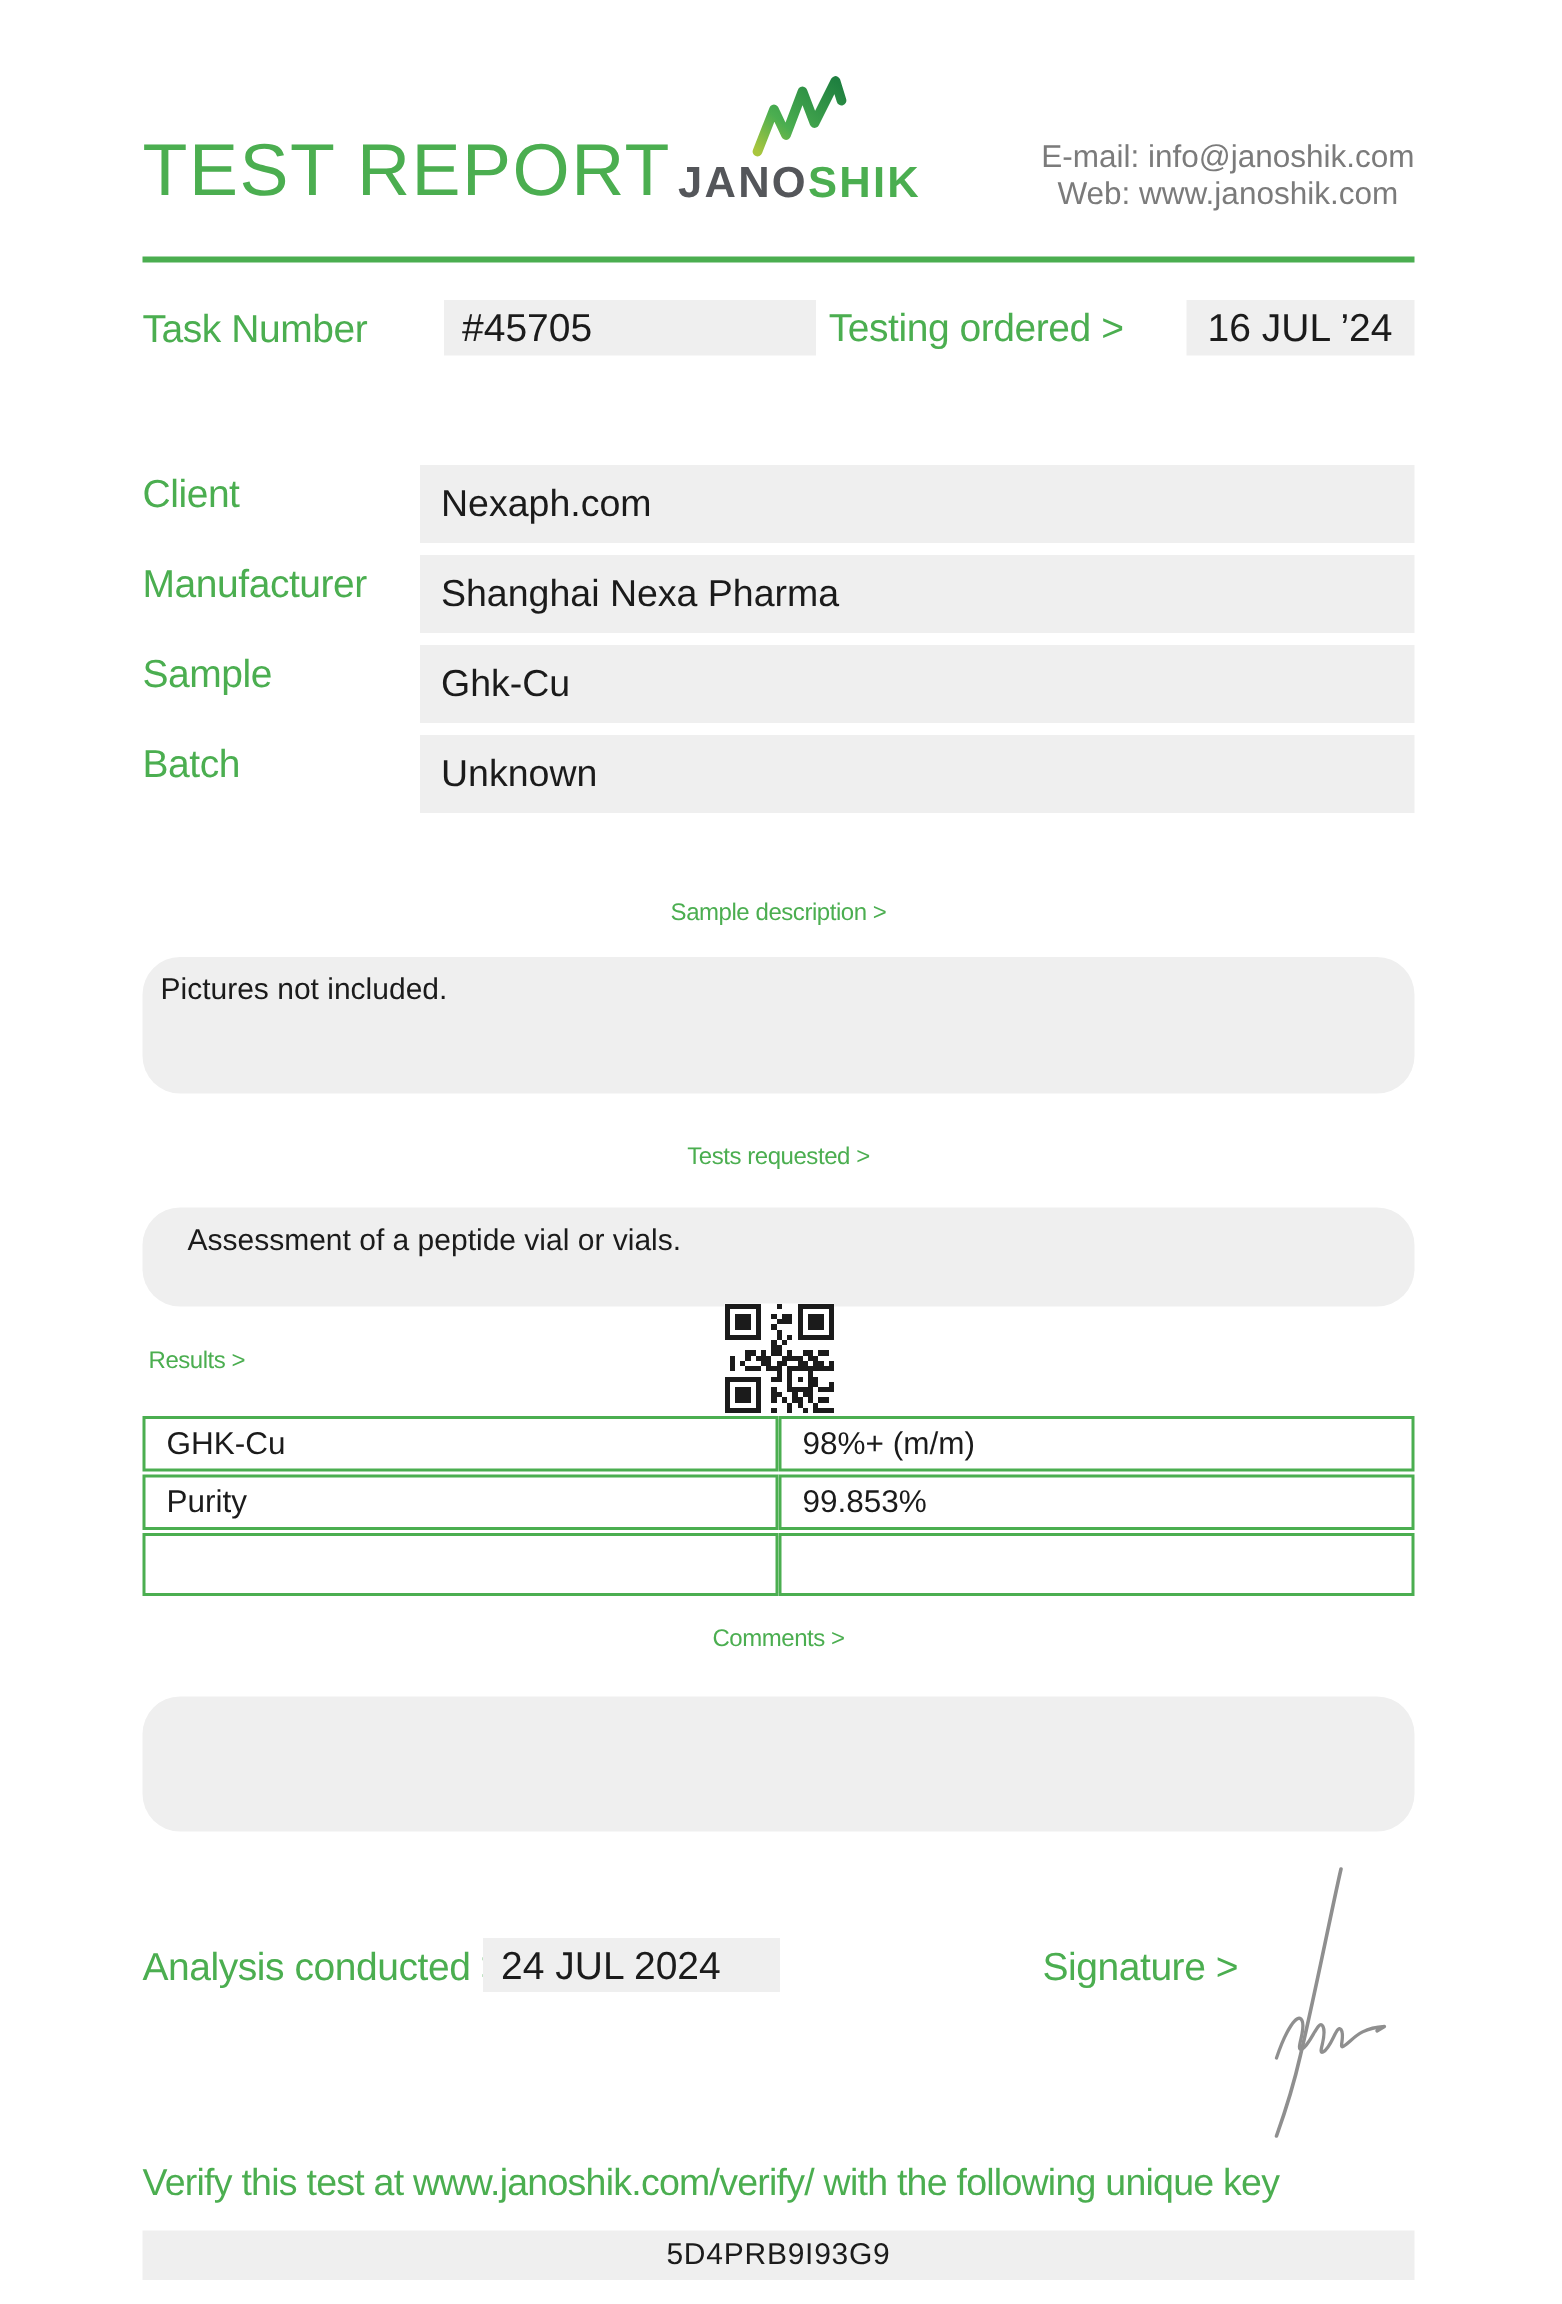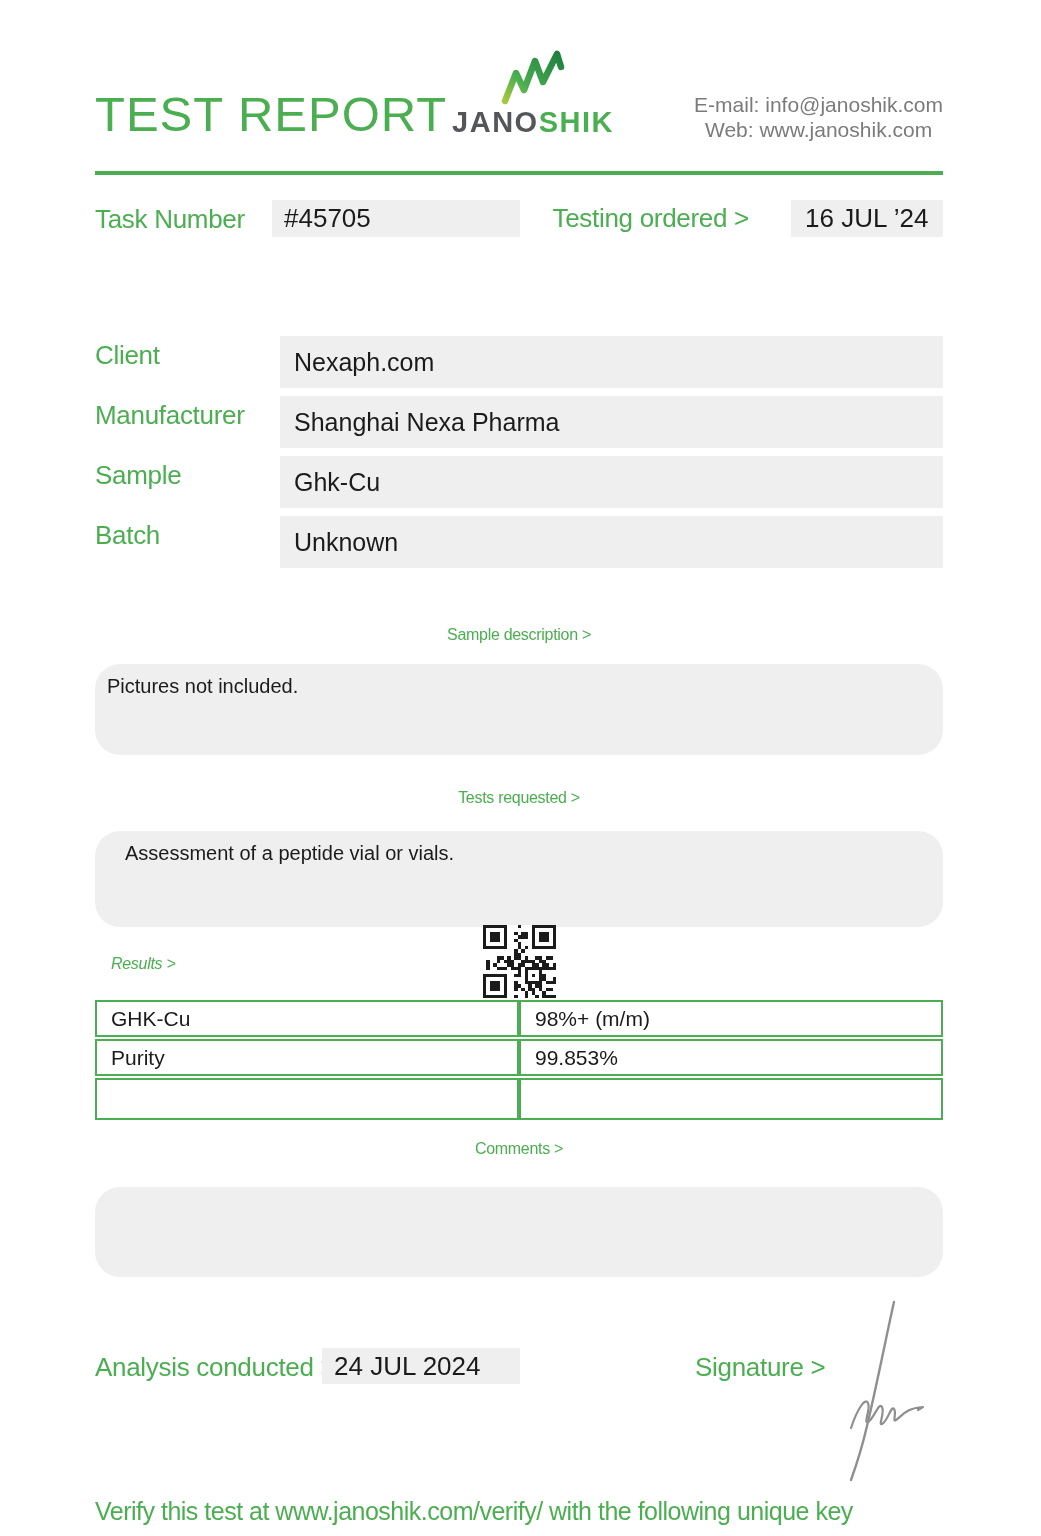--- a/index.html
+++ b/index.html
@@ -22,45 +22,45 @@
   .logo{position:absolute;left:353px;top:50px;width:170px;text-align:center;}
   .logo-icon{display:block;margin:0 auto 2px auto;}
   .logo-word{font-size:29px;font-weight:bold;letter-spacing:1.5px;line-height:1;}
   .logo-word .jano{color:var(--logo-dark);}
   .logo-word .shik{color:var(--accent);}
   .contact{position:absolute;right:0;top:92px;text-align:center;font-size:21px;line-height:25px;color:var(--muted);}
   .divider{height:4px;background:var(--accent);}
 
   
   .task{display:flex;justify-content:space-between;margin-top:25px;height:81px;}
-  .task-left{display:flex;align-items:flex-start;}
+  .task-left{display:flex;align-items:flex-start;gap:24px;}
   .g-label{color:var(--accent);font-size:26px;letter-spacing:-0.3px;white-space:nowrap;}
   .task-left .g-label{width:177px;padding-top:4px;}
   .val-box{background:var(--box-gray);color:var(--ink);font-size:26px;display:flex;align-items:center;}
   .task-num{width:248px;height:37px;padding-left:12px;}
   .task-right .row{display:flex;align-items:center;justify-content:flex-end;height:37px;margin-bottom:7px;}
   .task-right .g-label{text-align:right;margin-right:10px;}
   .date-box{width:152px;height:37px;padding-left:14px;margin-left:32px;}
 
   
-  .details{margin-top:55px;}
+  .details{margin-top:29px;}
   .d-row{display:flex;margin-bottom:8px;}
   .d-row .g-label{width:185px;padding-top:4px;}
   .d-val{flex:1;height:52px;font-size:25px;padding-left:14px;}
 
   .sec-head{color:var(--accent);font-size:16px;letter-spacing:-0.3px;line-height:30px;text-align:center;}
   .big-box{background:var(--box-gray);color:var(--ink);font-size:20px;padding:10px 12px;line-height:24px;border-radius:25px;}
   .desc-head{margin-top:52px;}
   .desc-box{margin-top:14px;height:91px;}
   .tests-head{margin-top:28px;}
-  .tests-box{margin-top:18px;height:96px;padding-left:30px;}
+  .tests-box{margin-top:18px;height:66px;padding-left:30px;}
 
   
   .results-zone{position:relative;height:73px;}
-  .results-head{position:absolute;left:16px;top:22px;font-style:italic;}
+  .results-head{position:absolute;left:4px;top:22px;}
   .qr{position:absolute;left:388px;top:-2px;width:73px;height:73px;background:#fff;}
   .rtable{margin-top:0;}
   .tr{display:flex;margin-bottom:2px;}
   .td{border:2px solid var(--accent);color:var(--ink);font-size:21px;display:flex;align-items:center;padding-left:14px;background:#fff;}
   .td.c1{width:424px;}
   .td.c2{flex:1;}
   .tr.h37 .td{height:37px;}
   .tr.h42 .td{height:42px;}
 
   .comments-head{margin-top:14px;}

